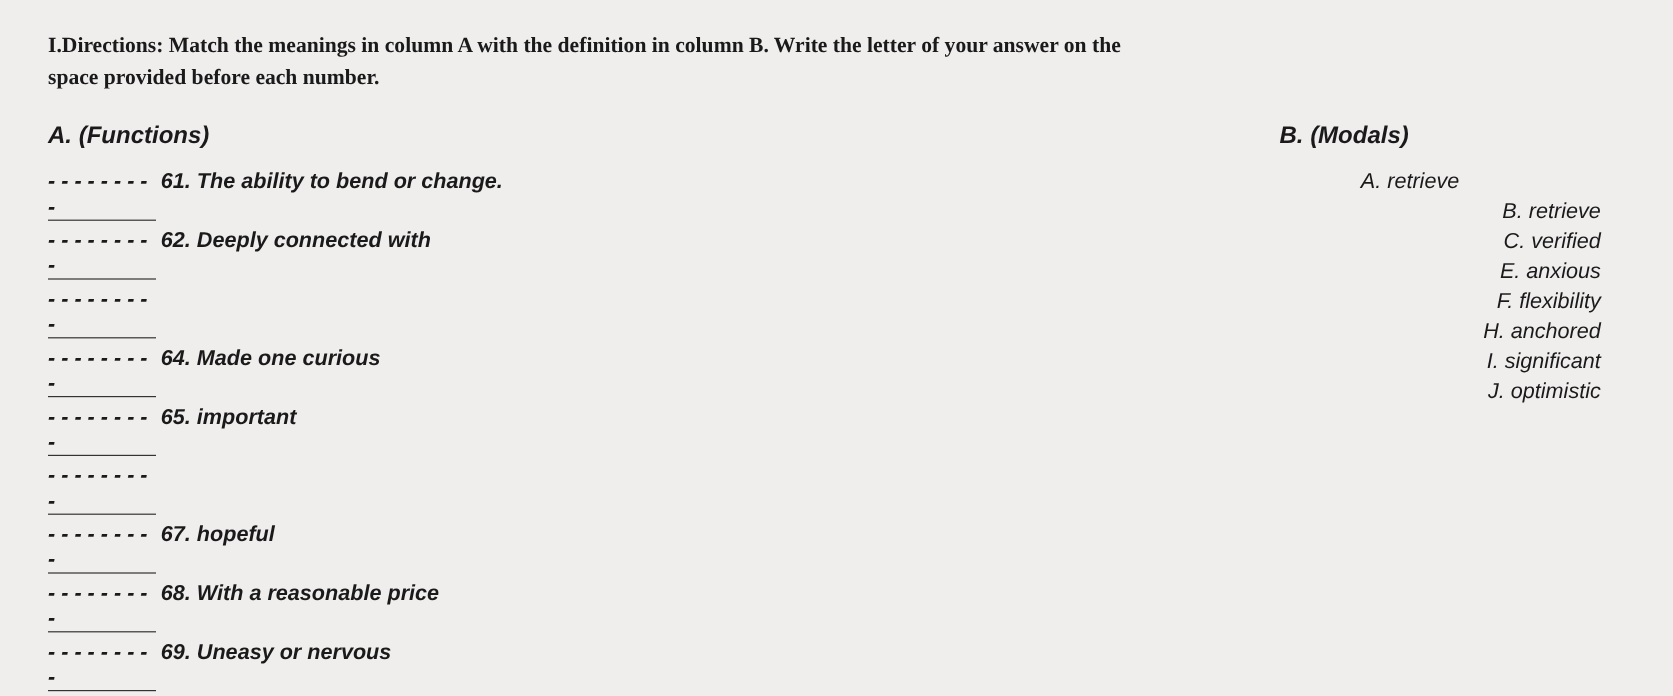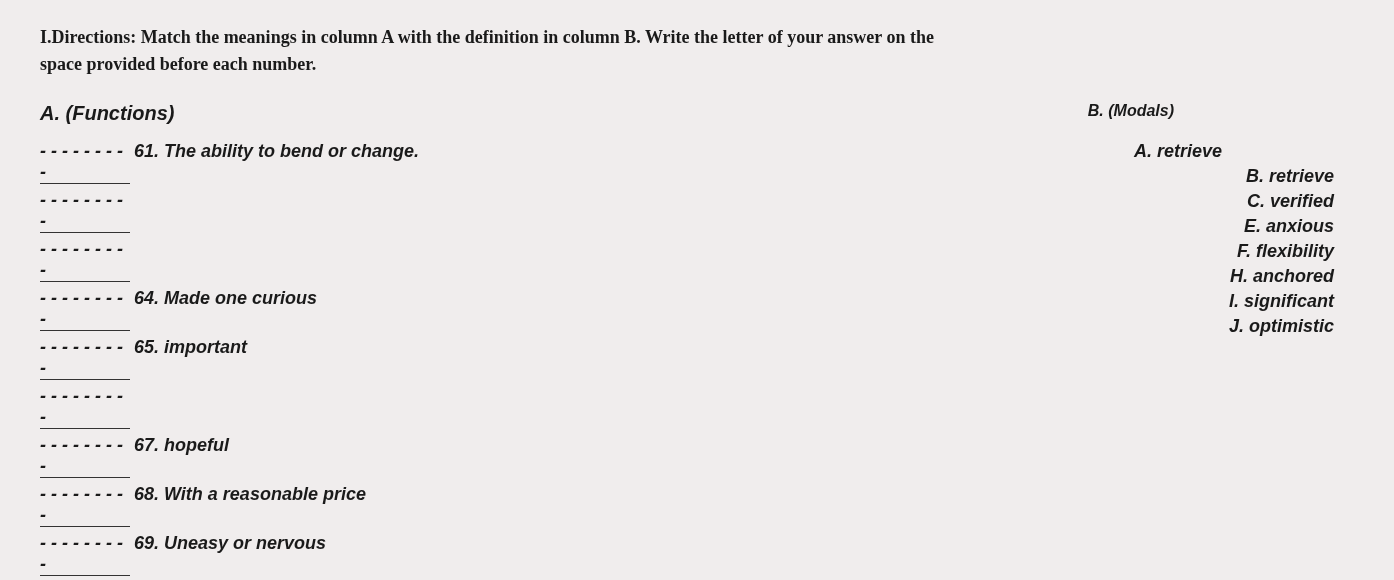--- a/index.html
+++ b/index.html
@@ -35,21 +35,21 @@
       padding-right: 180px;
     }
 
     .col-a-header {
       font-size: 20px;
       font-style: italic;
       font-weight: bold;
     }
 
     .col-b-header {
-      font-size: 16px;
+      font-size: 20px;
       font-style: italic;
       font-weight: bold;
       margin-left: 84px;
     }
 
     .content-area {
       display: flex;
       justify-content: space-between;
     }
 
@@ -83,21 +83,21 @@
     .column-b {
       min-width: 200px;
       text-align: left;
       padding-top: 0;
       margin-right: 20px;
     }
 
     .answer-item {
       font-size: 18px;
       font-style: italic;
-      font-weight: bold;
+      font-weight: normal;
       margin-bottom: 4px;
       text-align: right;
     }
 
     .answer-item:first-child {
       text-align: left;
     }
   </style>
 </head>
 <body>
@@ -110,20 +110,21 @@
 </div>
 
 <div class="content-area">
   <div class="column-a">
   <div class="question-item">
       <span class="blank">- - - - - - - - -</span>
       <span class="question-text">61. The ability to bend or change.</span>
     </div>
       <div class="question-item">
       <span class="blank">- - - - - - - - -</span>
+      <span class="question-text">62. Deeply connected with</span>
     </div>
       <div class="question-item">
       <span class="blank">- - - - - - - - -</span>
     </div>
       <div class="question-item">
       <span class="blank">- - - - - - - - -</span>
       <span class="question-text">64. Made one curious</span>
     </div>
       <div class="question-item">
       <span class="blank">- - - - - - - - -</span>

